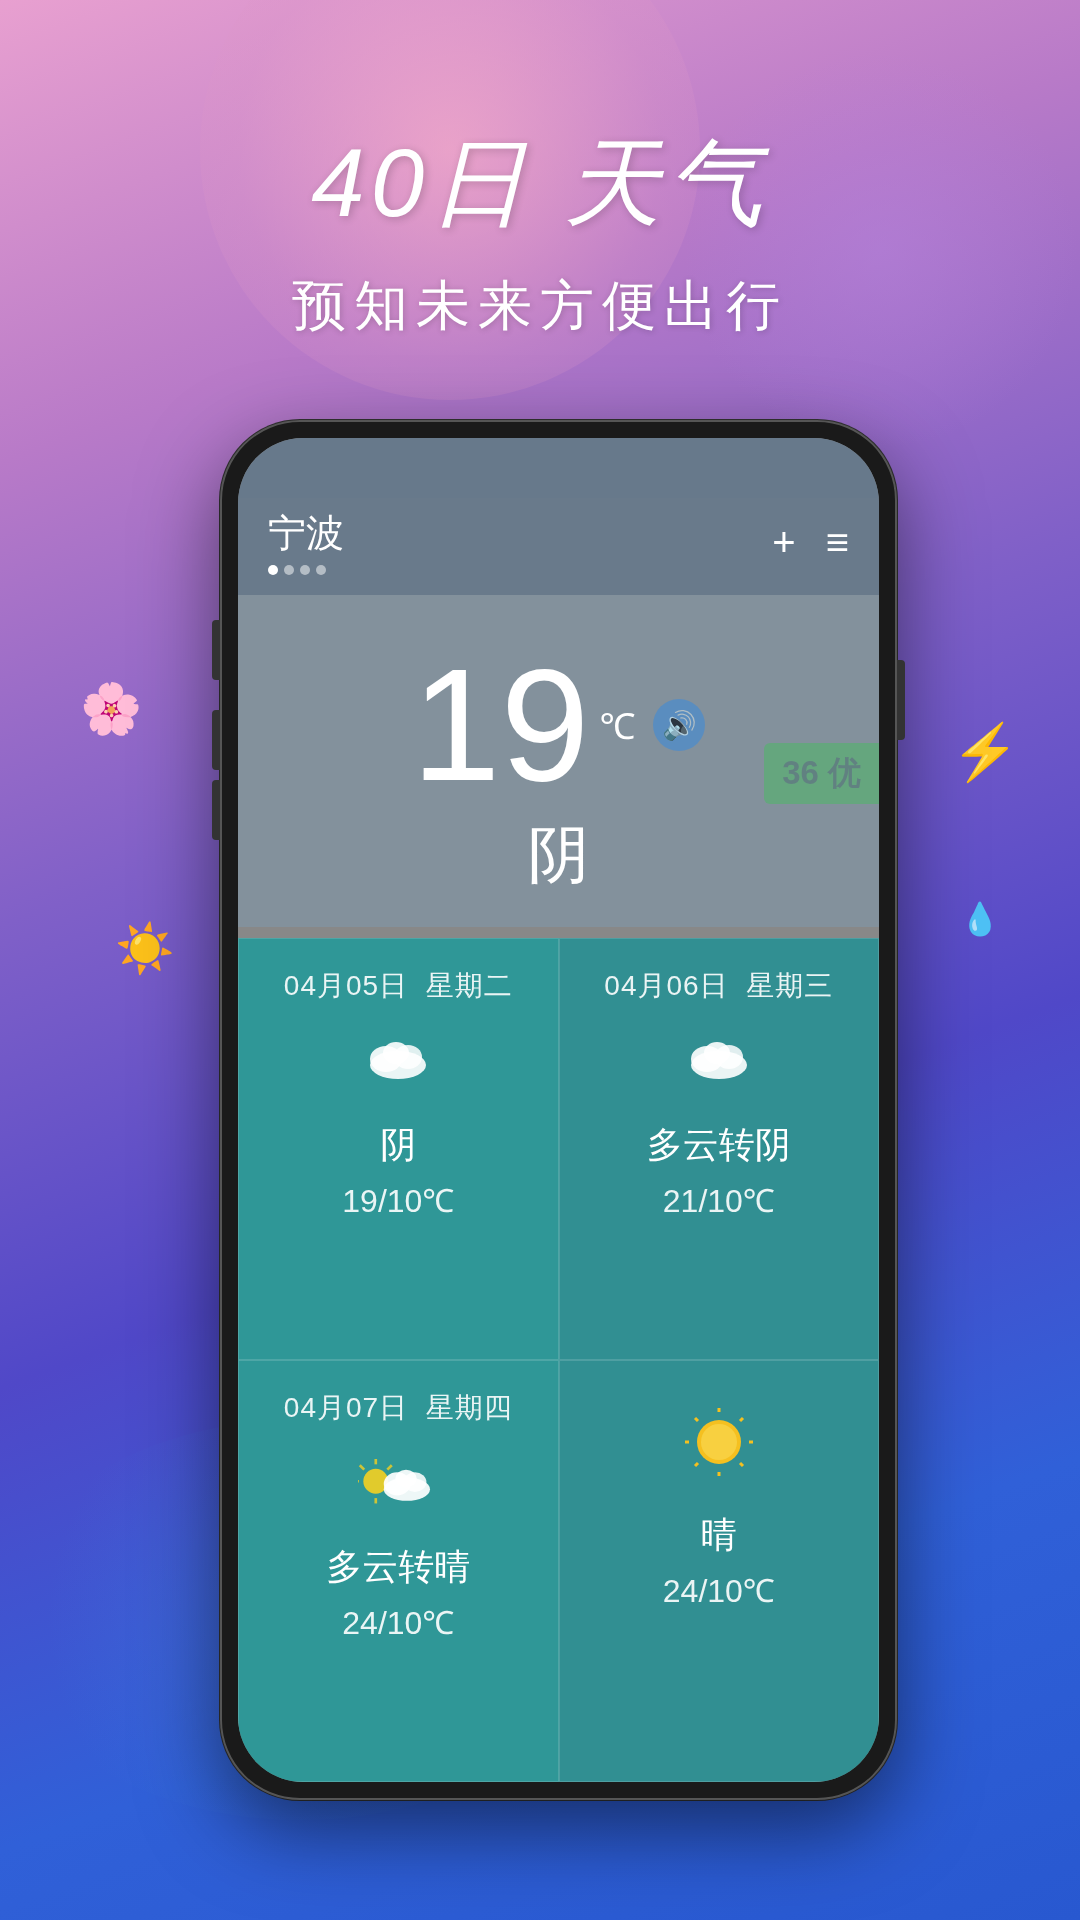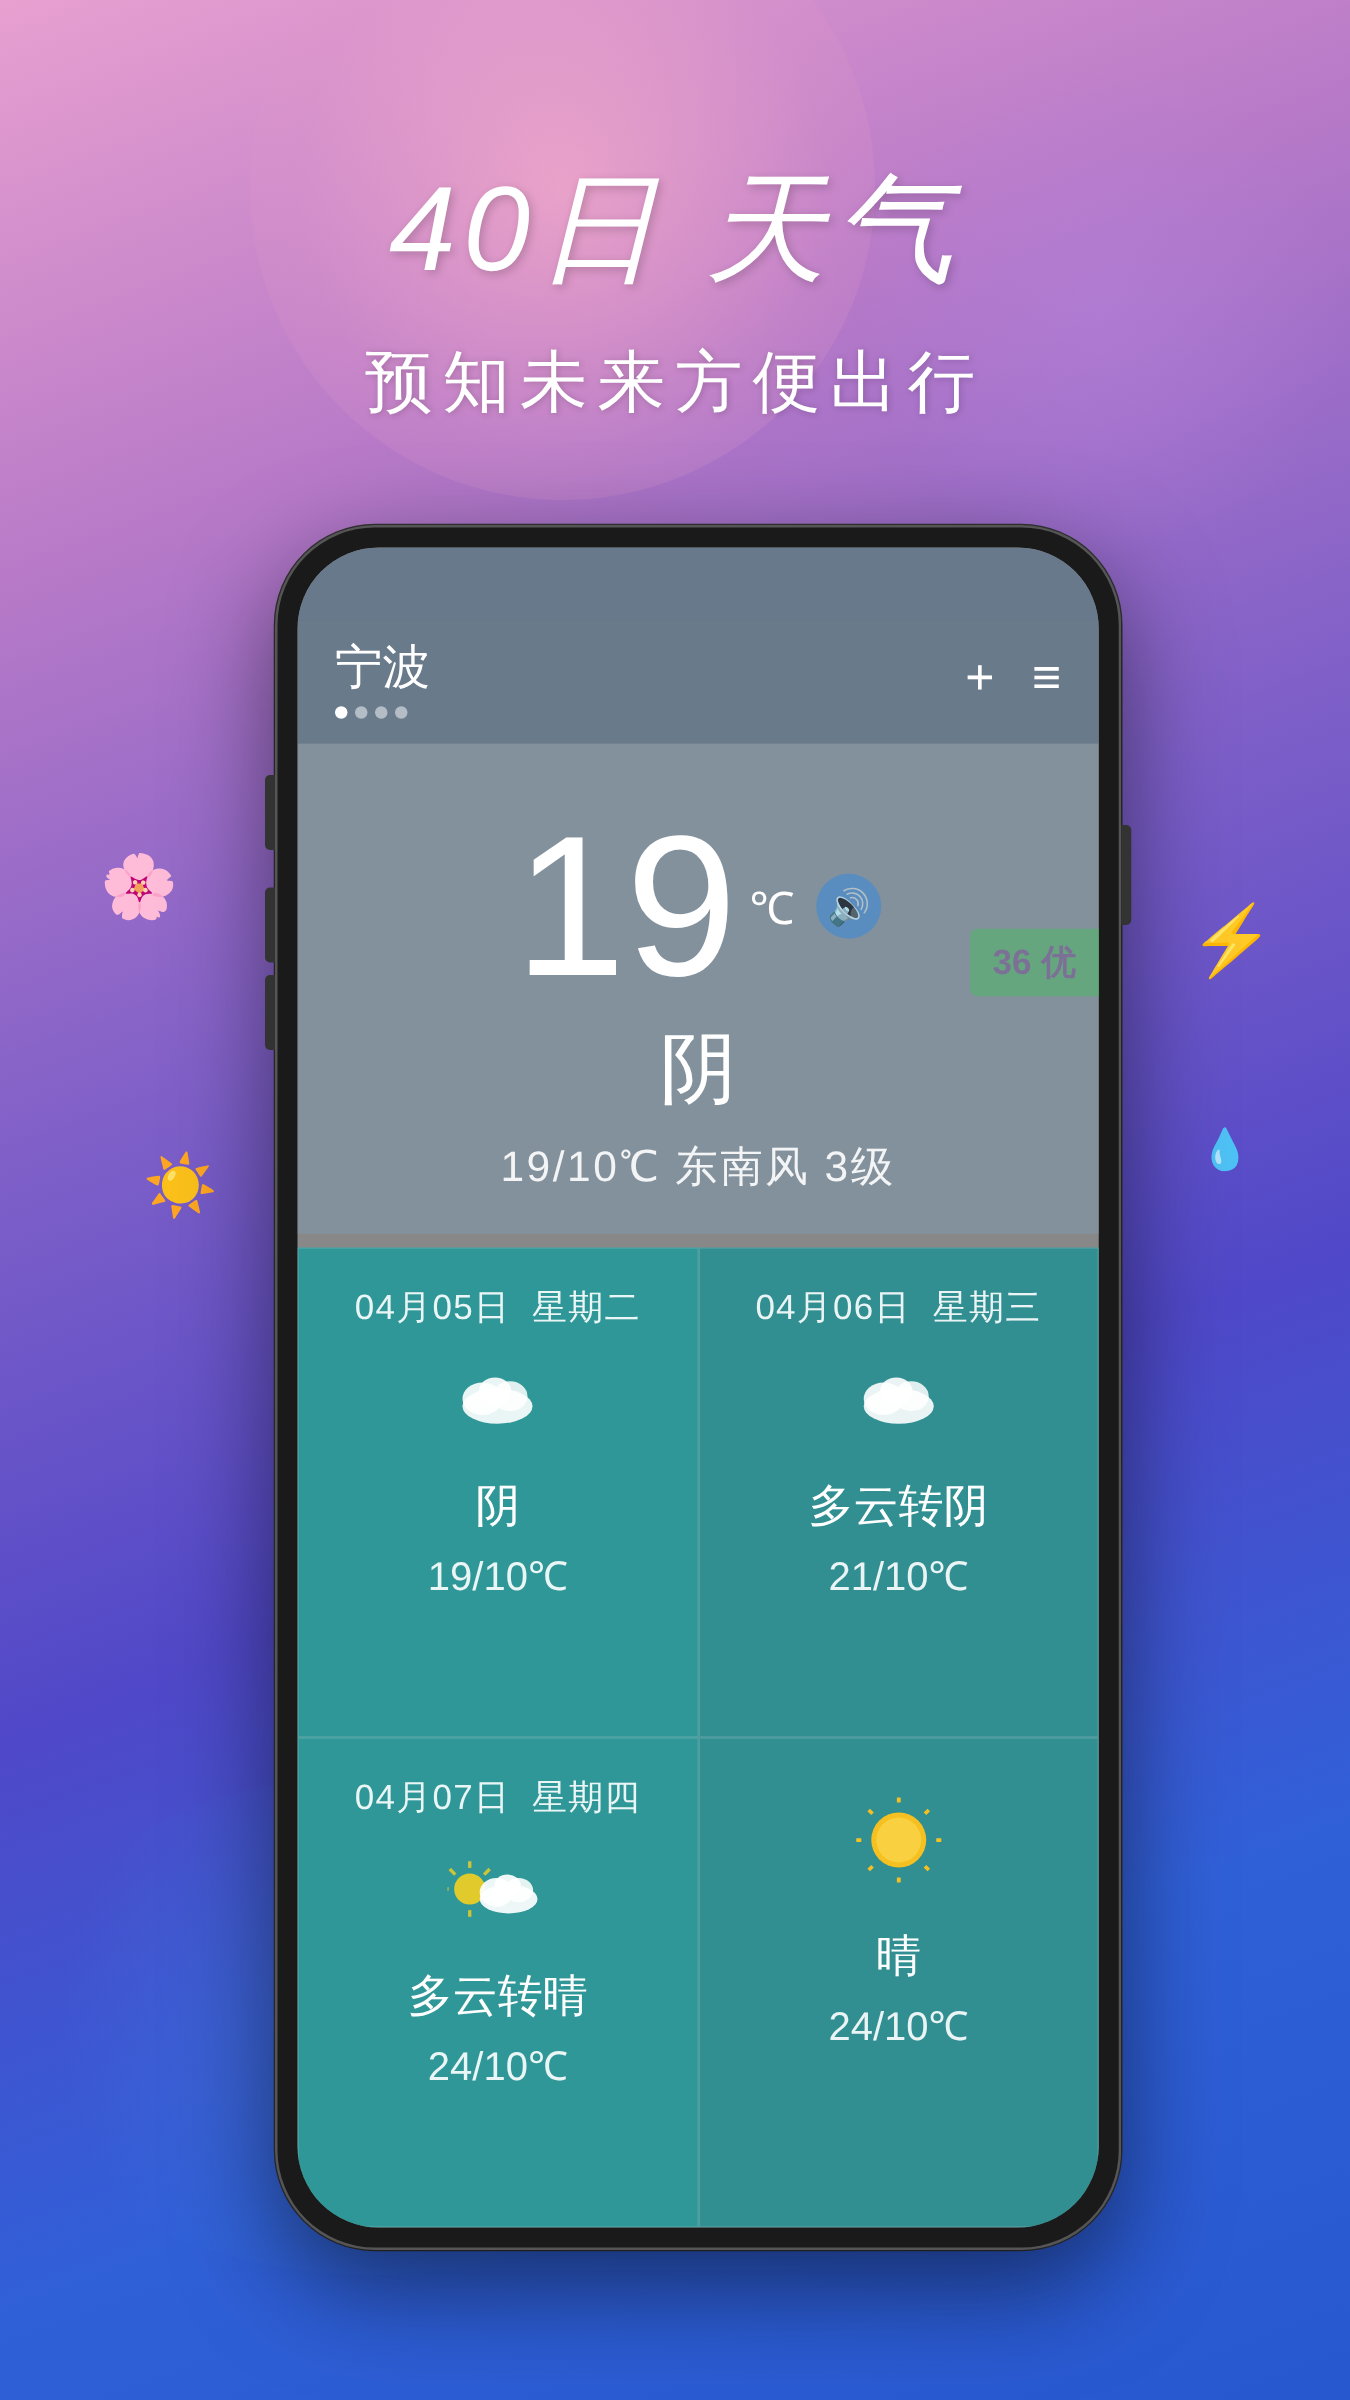--- a/index.html
+++ b/index.html
@@ -190,22 +190,22 @@
       font-weight: 200;
       line-height: 1;
     }
 
     
     .aqi-badge {
       position: absolute;
       top: 148px;
       right: 0;
       background: #22cc22;
-      color: #701a75;
-      font-size: 28px;
+      color: #14532d;
+      font-size: 33px;
       font-weight: bold;
       padding: 8px 18px;
       border-radius: 6px 0 0 6px;
     }
 
     
     .current-weather {
       background: rgba(130,150,165,0.7);
       padding: 20px 30px 30px;
       text-align: center;
@@ -363,21 +363,20 @@
             <div class="temp-unit-condition">
               <div style="display:flex; align-items:center; gap:10px;">
                 <span class="temp-unit">℃</span>
                 <div class="sound-btn">
                   <span class="sound-icon">🔊</span>
                 </div>
               </div>
             </div>
           </div>
           <div class="condition-text">阴</div>
-          <div class="weather-detail">19/10℃  东南风 3级</div>
         </div>
       </div>
 
       <div class="forecast-grid">
 
         <div class="forecast-cell">
           <div class="forecast-date">
             <span>04月05日</span>&nbsp;&nbsp;<span>星期二</span>
           </div>
           <div class="forecast-icon">

